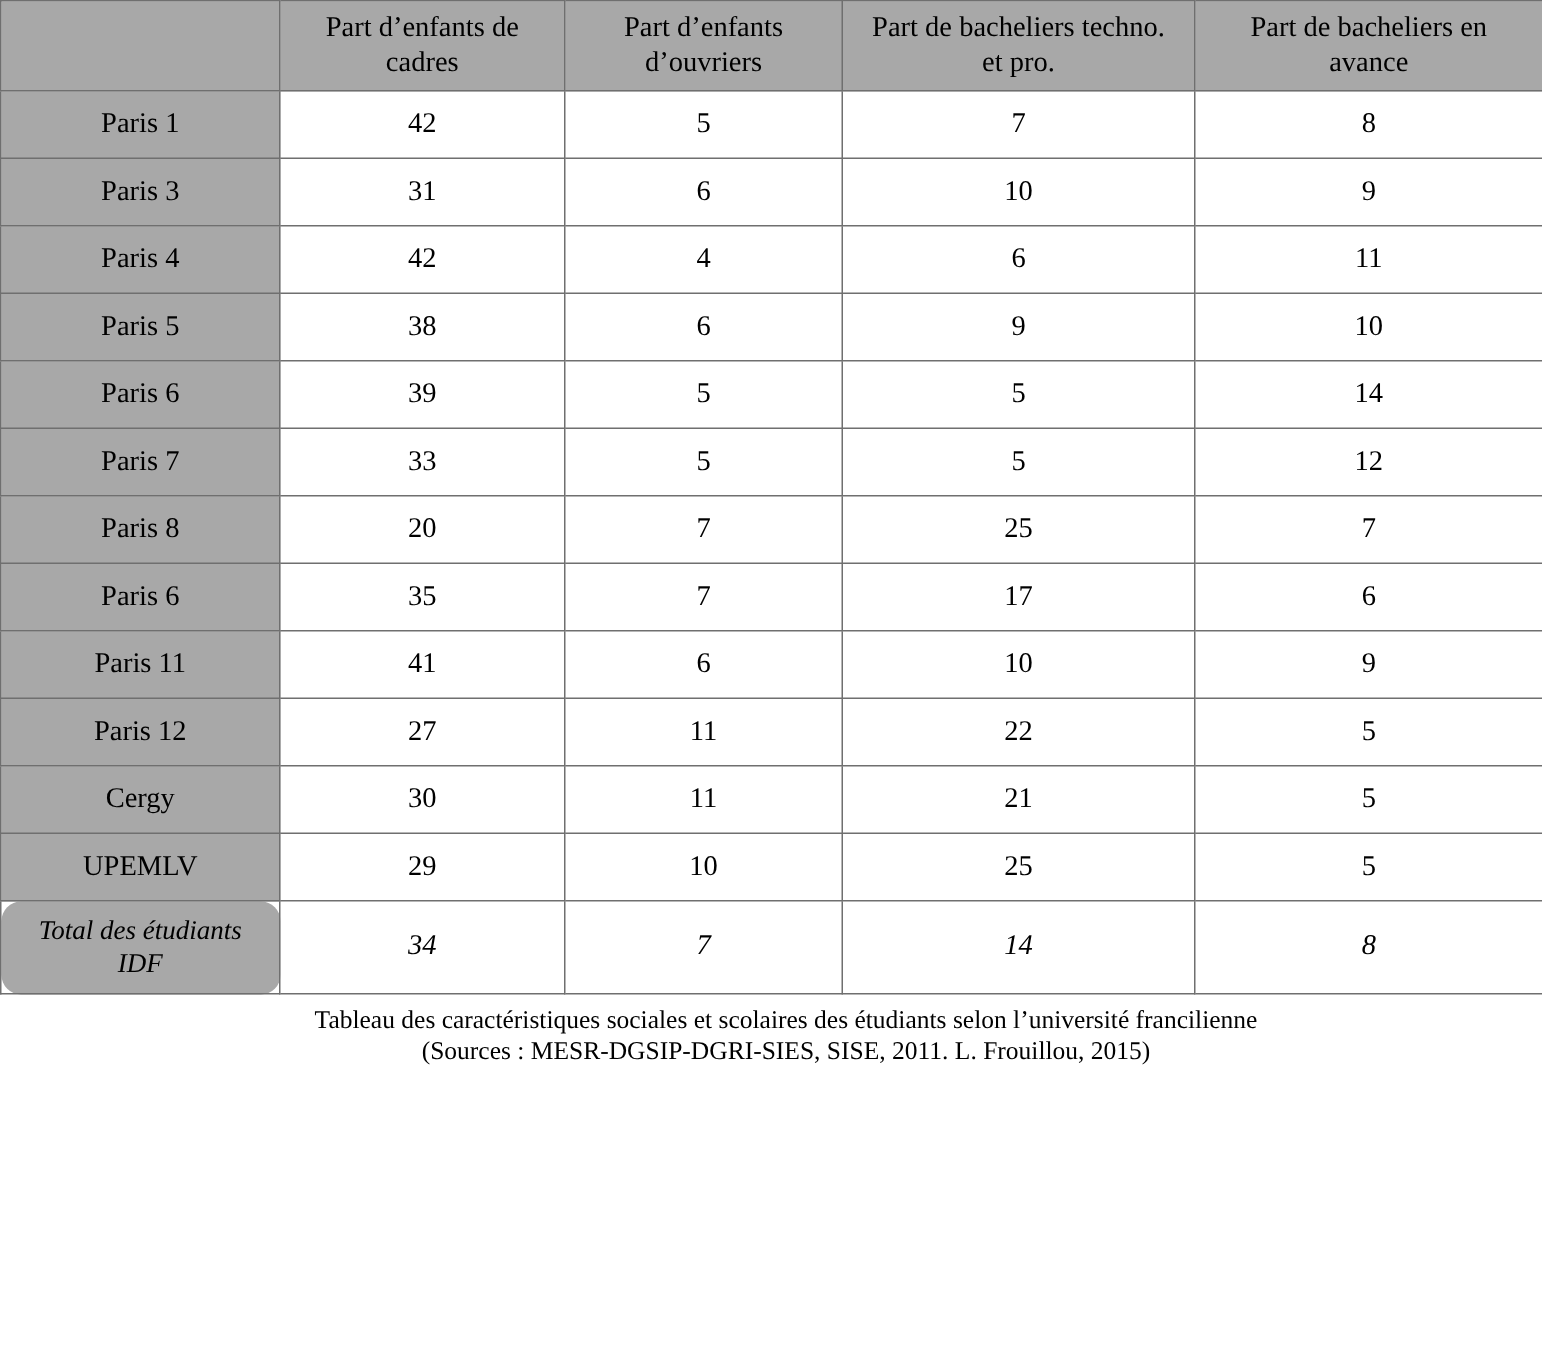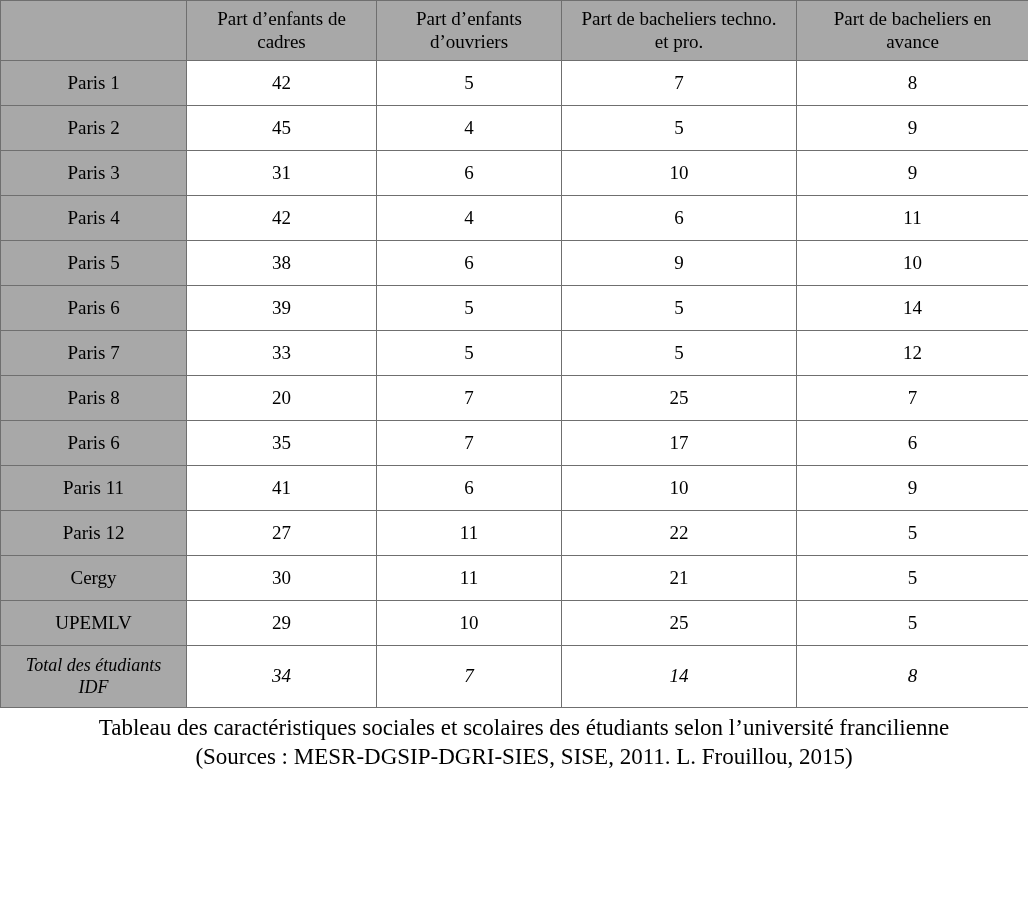--- a/index.html
+++ b/index.html
@@ -64,24 +64,25 @@
     height: 45px;
   }
   table.data-table tbody tr.total th.rowlabel,
   table.data-table tbody tr.total td.value {
     font-style: italic;
     height: 62px;
   }
   table.data-table tbody tr.total th.rowlabel {
     font-size: 18px;
     line-height: 1.2;
+    border-radius: 13px;
   }
   .caption {
     text-align: center;
-    font-size: 23px;
+    font-size: 17px;
     line-height: 1.25;
     margin-top: 6px;
     padding: 0 20px;
     margin-left: 20px;
   }
   .caption div { white-space: nowrap; }
 </style>
 </head>
 <body>
 
@@ -106,27 +107,20 @@
     </thead>
     <tbody>
       <tr>
         <th class="rowlabel">Paris 1</th>
         <td class="value">42</td>
         <td class="value">5</td>
         <td class="value">7</td>
         <td class="value">8</td>
       </tr>
       <tr>
-        <th class="rowlabel">Paris 2</th>
-        <td class="value">45</td>
-        <td class="value">4</td>
-        <td class="value">5</td>
-        <td class="value">9</td>
-      </tr>
-      <tr>
         <th class="rowlabel">Paris 3</th>
         <td class="value">31</td>
         <td class="value">6</td>
         <td class="value">10</td>
         <td class="value">9</td>
       </tr>
       <tr>
         <th class="rowlabel">Paris 4</th>
         <td class="value">42</td>
         <td class="value">4</td>

